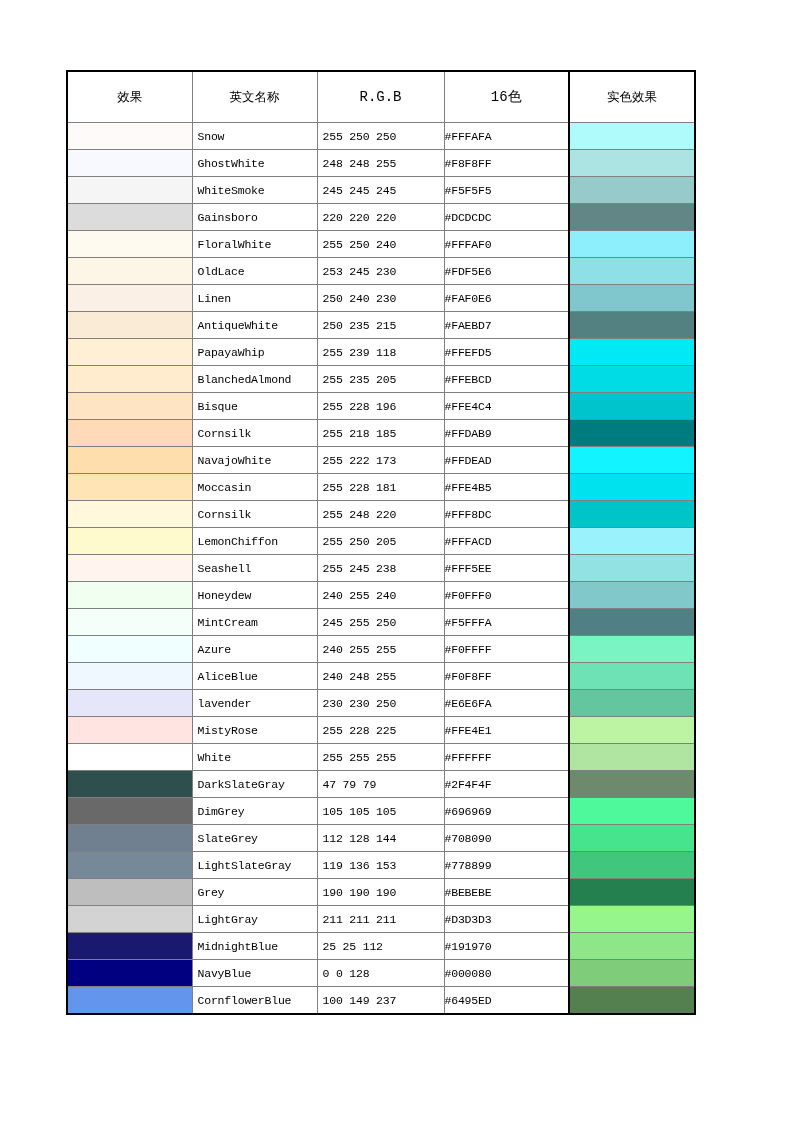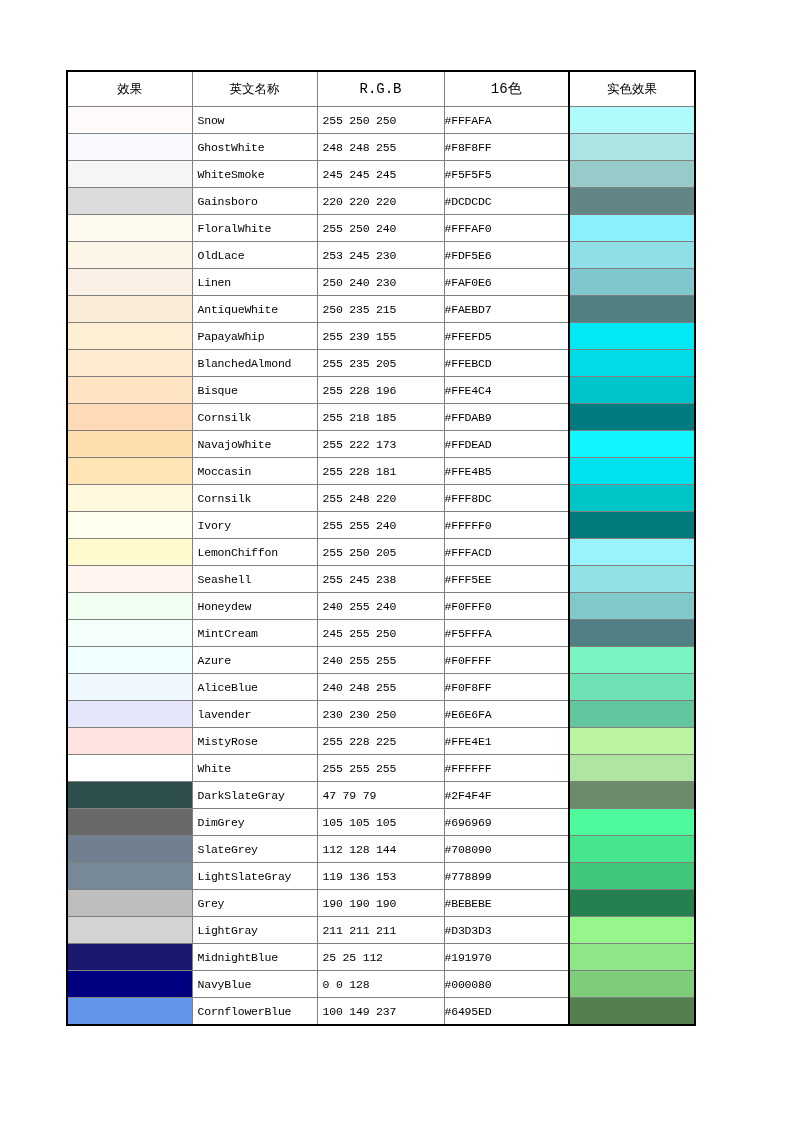--- a/index.html
+++ b/index.html
@@ -34,21 +34,21 @@
   thead th {
     height: 26px;
     border: 1px solid #808080;
     font-weight: normal;
     font-size: 12.5px;
     text-align: center;
     vertical-align: middle;
     color: #000000;
     background: #ffffff;
     font-family: "Liberation Serif", "DejaVu Serif", serif;
-    padding: 4px;
+    padding: 12px;
   }
   thead th.h-rgb, thead th.h-hex {
     font-family: "Liberation Mono", "DejaVu Sans Mono", monospace;
     font-size: 14px;
   }
 
   tbody td {
     height: 26px;
     border: 1px solid #808080;
     padding: 0;
@@ -146,21 +146,21 @@
         <tr>
           <td class="cell-swatch" style="background-color: rgb(250, 235, 215);"></td>
           <td class="cell-name">AntiqueWhite</td>
           <td class="cell-rgb">250 235 215</td>
           <td class="cell-hex">#FAEBD7</td>
           <td class="cell-solid" style="background-color: rgb(83, 128, 128);"></td>
         </tr>
         <tr>
           <td class="cell-swatch" style="background-color: rgb(255, 239, 213);"></td>
           <td class="cell-name">PapayaWhip</td>
-          <td class="cell-rgb">255 239 155</td>
+          <td class="cell-rgb">255 239 118</td>
           <td class="cell-hex">#FFEFD5</td>
           <td class="cell-solid" style="background-color: rgb(0, 233, 245);"></td>
         </tr>
         <tr>
           <td class="cell-swatch" style="background-color: rgb(255, 235, 205);"></td>
           <td class="cell-name">BlanchedAlmond</td>
           <td class="cell-rgb">255 235 205</td>
           <td class="cell-hex">#FFEBCD</td>
           <td class="cell-solid" style="background-color: rgb(0, 220, 230);"></td>
         </tr>
@@ -193,27 +193,20 @@
           <td class="cell-solid" style="background-color: rgb(0, 226, 238);"></td>
         </tr>
         <tr>
           <td class="cell-swatch" style="background-color: rgb(255, 248, 220);"></td>
           <td class="cell-name">Cornsilk</td>
           <td class="cell-rgb">255 248 220</td>
           <td class="cell-hex">#FFF8DC</td>
           <td class="cell-solid" style="background-color: rgb(0, 197, 200);"></td>
         </tr>
         <tr>
-          <td class="cell-swatch" style="background-color: rgb(255, 255, 240);"></td>
-          <td class="cell-name">Ivory</td>
-          <td class="cell-rgb">255 255 240</td>
-          <td class="cell-hex">#FFFFF0</td>
-          <td class="cell-solid" style="background-color: rgb(0, 122, 122);"></td>
-        </tr>
-        <tr>
           <td class="cell-swatch" style="background-color: rgb(255, 250, 205);"></td>
           <td class="cell-name">LemonChiffon</td>
           <td class="cell-rgb">255 250 205</td>
           <td class="cell-hex">#FFFACD</td>
           <td class="cell-solid" style="background-color: rgb(154, 242, 253);"></td>
         </tr>
         <tr>
           <td class="cell-swatch" style="background-color: rgb(255, 245, 238);"></td>
           <td class="cell-name">Seashell</td>
           <td class="cell-rgb">255 245 238</td>

